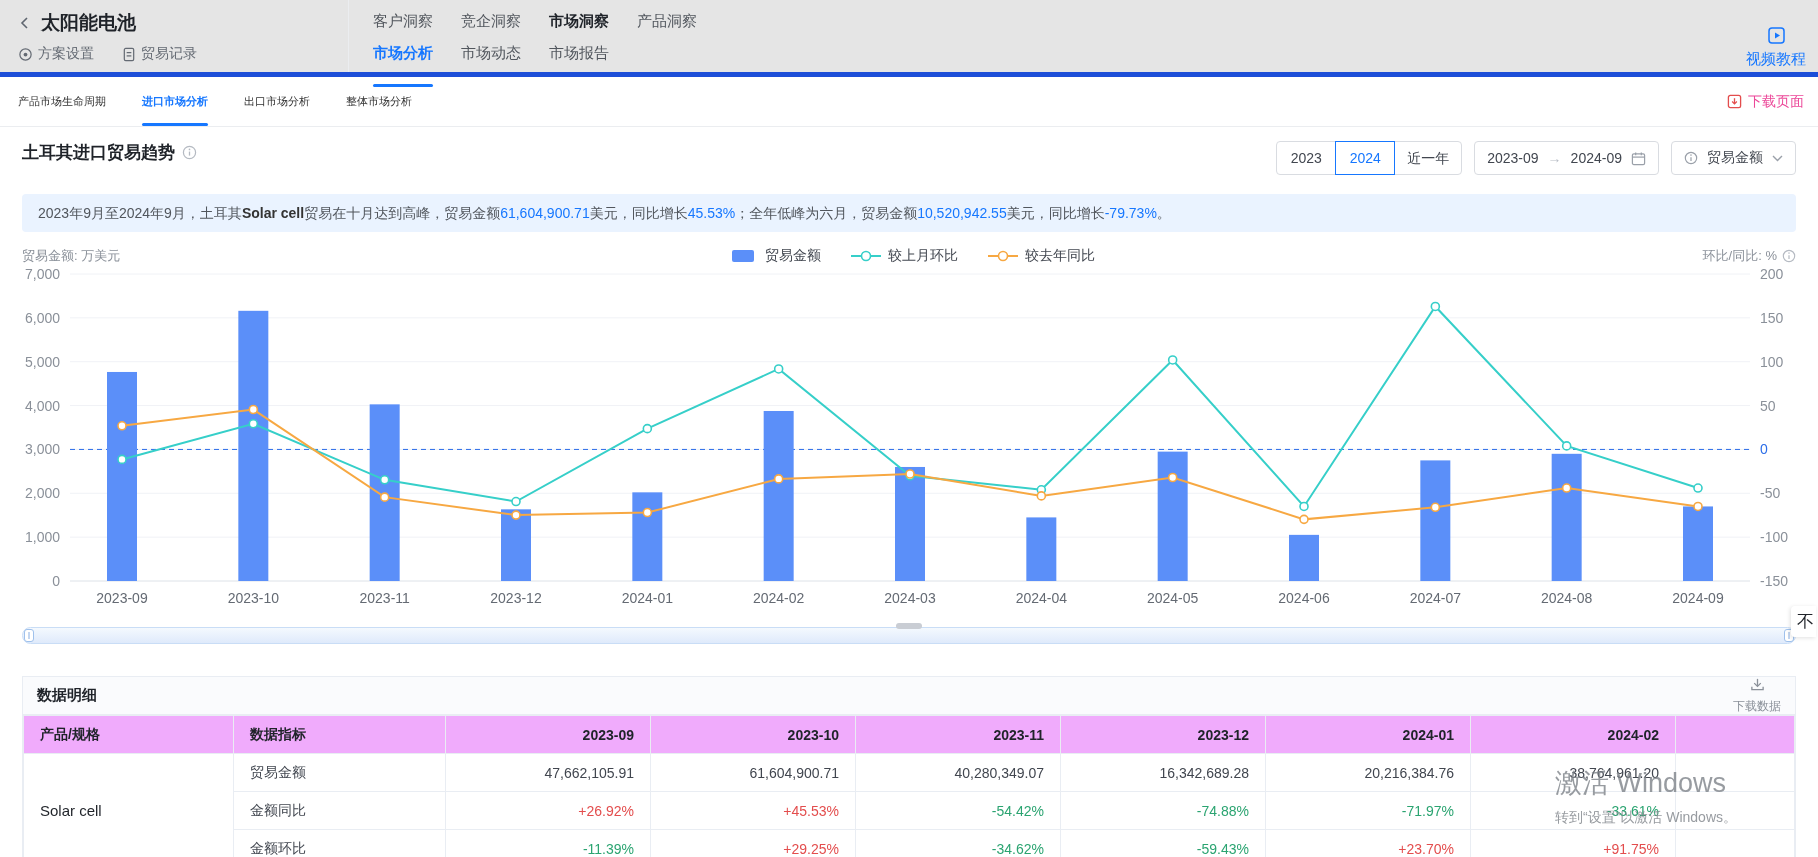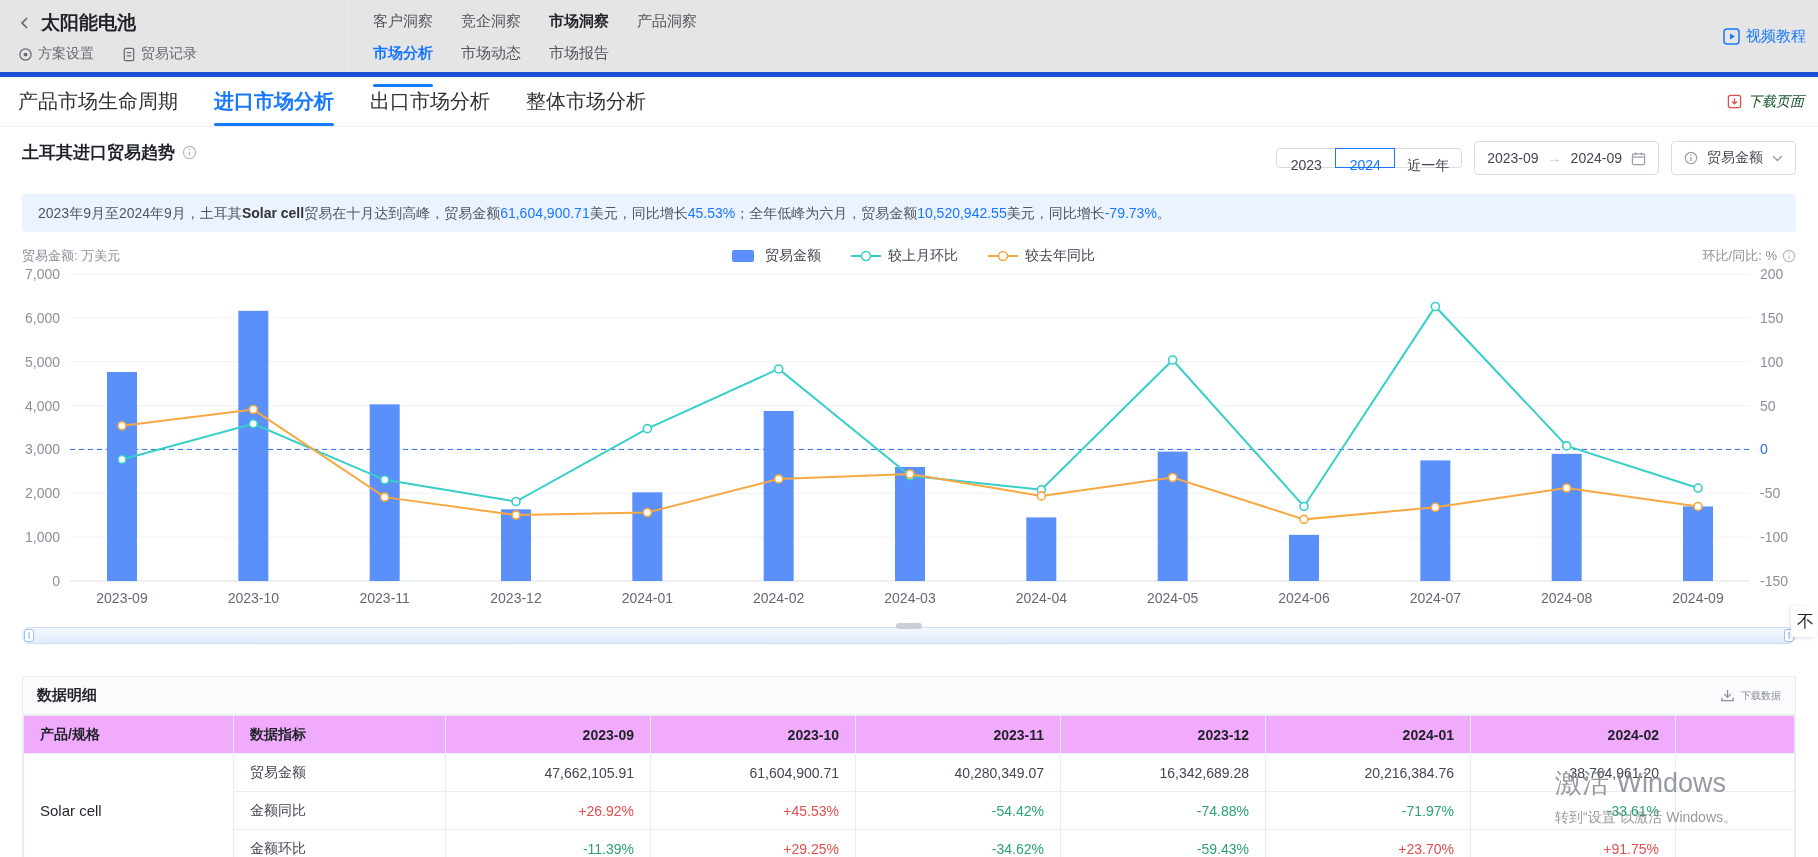--- a/index.html
+++ b/index.html
@@ -15,37 +15,37 @@
   .title-actions { display:flex; gap:28px; margin-top:9px; color:#646a73; font-size:14px; }
   .act { display:inline-flex; align-items:center; gap:5px; cursor:pointer; }
   .tabs-block { border-left:1px solid #ebedf0; padding:12px 0 0 24px; flex:1; }
   .main-tabs { display:flex; gap:28px; font-size:15px; color:#51565d; }
   .main-tab { cursor:pointer; }
   .main-tab.active { color:#1f2329; font-weight:700; }
   .sub-tabs { display:flex; gap:28px; font-size:15px; color:#51565d; margin-top:13px; }
   .sub-tab { padding-bottom:24px; position:relative; cursor:pointer; }
   .sub-tab.active { color:#1677ff; font-weight:600; }
   .sub-tab.active::after { content:""; position:absolute; left:0; right:0; bottom:0; height:3px; background:#1677ff; border-radius:2px; }
-  .video { position:absolute; right:12px; top:27px; color:#1677ff; font-size:15px; display:flex; gap:6px; align-items:center; cursor:pointer; }
+  .video { position:absolute; right:12px; top:27px; color:#1677ff; font-size:15px; display:flex; gap:6px; align-items:center; cursor:pointer;flex-direction:column; }
 
   
   .second-nav { height:50px; border-bottom:1px solid #ebedf0; display:flex; align-items:stretch; padding:0 14px 0 18px; gap:36px; background:#fff; }
-  .nav-item { font-size:20px; color:#333; line-height:49px; position:relative; cursor:pointer; }
+  .nav-item { font-size:11px; color:#333; line-height:49px; position:relative; cursor:pointer; }
   .nav-item.active { color:#1677ff; font-weight:600; }
   .nav-item.active::after { content:""; position:absolute; left:0; right:0; bottom:0; height:3px; background:#1677ff; border-radius:2px; }
-  .download-page { margin-left:auto; display:flex; align-items:center; gap:6px; color:#14532d; font-size:14px; cursor:pointer;font-style:italic; }
+  .download-page { margin-left:auto; display:flex; align-items:center; gap:6px; color:#ec4899; font-size:14px; cursor:pointer; }
 
   
   .chart-card { padding:14px 22px 0; }
   .chart-head { display:flex; align-items:flex-start; justify-content:space-between; height:40px;gap:34px; }
   .chart-title-wrap { display:flex; align-items:center; gap:7px; }
   h2 { font-size:17px; font-weight:700; color:#1f2329; }
   .controls { display:flex; align-items:center; gap:12px; }
   .seg { display:flex; }
-  .seg-btn { min-width:60px; height:20px; line-height:32px; text-align:center; border:1px solid #d9dce1; font-size:14px; color:#41464f; background:#fff; padding:0 12px; cursor:pointer; }
+  .seg-btn { min-width:60px; height:34px; line-height:32px; text-align:center; border:1px solid #d9dce1; font-size:14px; color:#41464f; background:#fff; padding:0 12px; cursor:pointer; }
   .seg-btn + .seg-btn { margin-left:-1px; }
   .seg-btn:first-child { border-radius:4px 0 0 4px; }
   .seg-btn:last-child { border-radius:0 4px 4px 0; }
   .seg-btn.active { border-color:#1677ff; color:#1677ff; position:relative; z-index:1; }
   .date-range, .metric-select { height:34px; border:1px solid #d9dce1; border-radius:4px; display:flex; align-items:center; gap:9px; padding:0 12px; font-size:14px; color:#41464f; background:#fff; cursor:pointer; }
   .date-range .sep { color:#b8bdc6; }
   .summary { margin-top:13px; background:#eaf3ff; border-radius:4px; padding:9px 16px; font-size:14px; color:#51565d; line-height:20px; }
   .summary .hl { color:#1677ff; }
   .summary .b { font-weight:700; color:#333; }
   .legend-row { display:flex; align-items:center; margin-top:14px; height:20px; font-size:13px; color:#8a9099; }
@@ -55,21 +55,21 @@
   .chart-wrap { margin-top:0; }
   .slider { margin-top:12px; height:17px; border-radius:9px; background:linear-gradient(#f4f9fe,#dfeafb); border:1px solid #c9ddf6; position:relative; cursor:pointer; }
   .slider .handle { position:absolute; top:1px; width:10px; height:13px; background:#fff; border:1px solid #9fc1ec; border-radius:3px; }
   .slider .handle::after { content:""; position:absolute; left:3px; top:2px; width:2px; height:7px; background:#c3d6f0; }
   .slider .handle.l { left:1px; } .slider .handle.r { right:1px; }
   .slider .notch { position:absolute; left:50%; top:-5px; width:26px; height:6px; background:#c9cdd4; border-radius:3px; transform:translateX(-50%); }
 
   
   .table-card { margin:32px 22px 0; border:1px solid #e9edf3; border-bottom:none; }
   .table-head-bar { height:38px; background:#fafbfd; border-bottom:1px solid #e9edf3; display:flex; align-items:center; justify-content:space-between; padding:0 14px; font-size:15px; color:#1f2329; font-weight:600; }
-  .dl-data { font-weight:400; color:#8a9099; font-size:10px; display:flex; align-items:center; gap:6px; cursor:pointer; }
+  .dl-data { font-weight:400; color:#8a9099; font-size:12px; display:flex; align-items:center; gap:6px; cursor:pointer;flex-direction:column; }
   table { width:100%; border-collapse:collapse; table-layout:fixed; font-size:14px; }
   th, td { border:1px solid #e9edf3; height:38px; padding:0 16px; white-space:nowrap; overflow:hidden; }
   thead th { background:#f0abfc; color:#1f2329; font-weight:700; text-align:right; }
   th.left, td.left { text-align:left; }
   td { text-align:right; color:#41464f; }
   td.product { color:#1f2329; font-size:15px; }
   td.up { color:#e34d4d; }
   td.down { color:#2ba471; }
 
   

